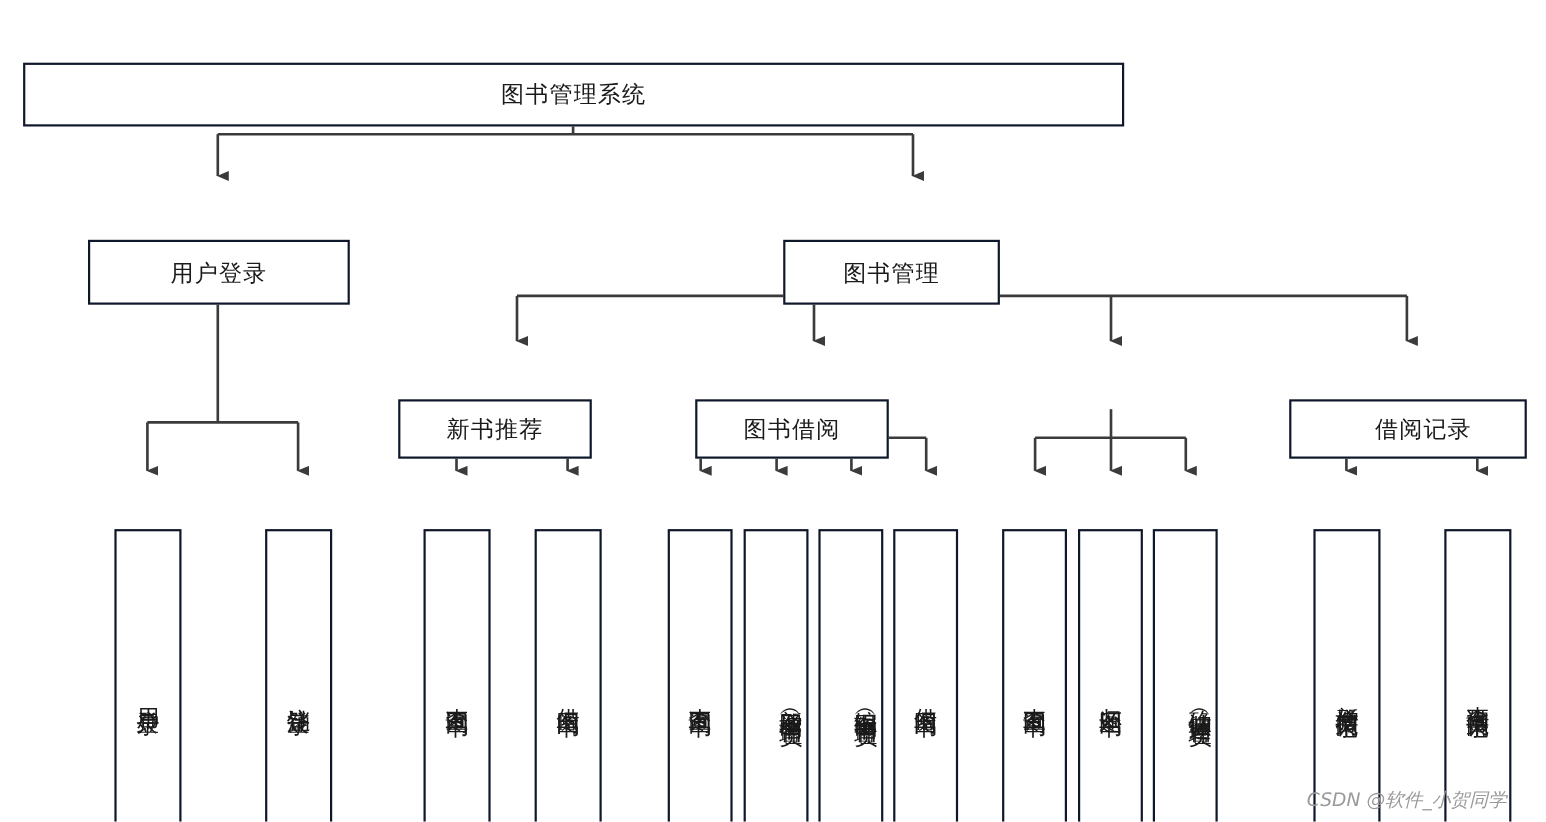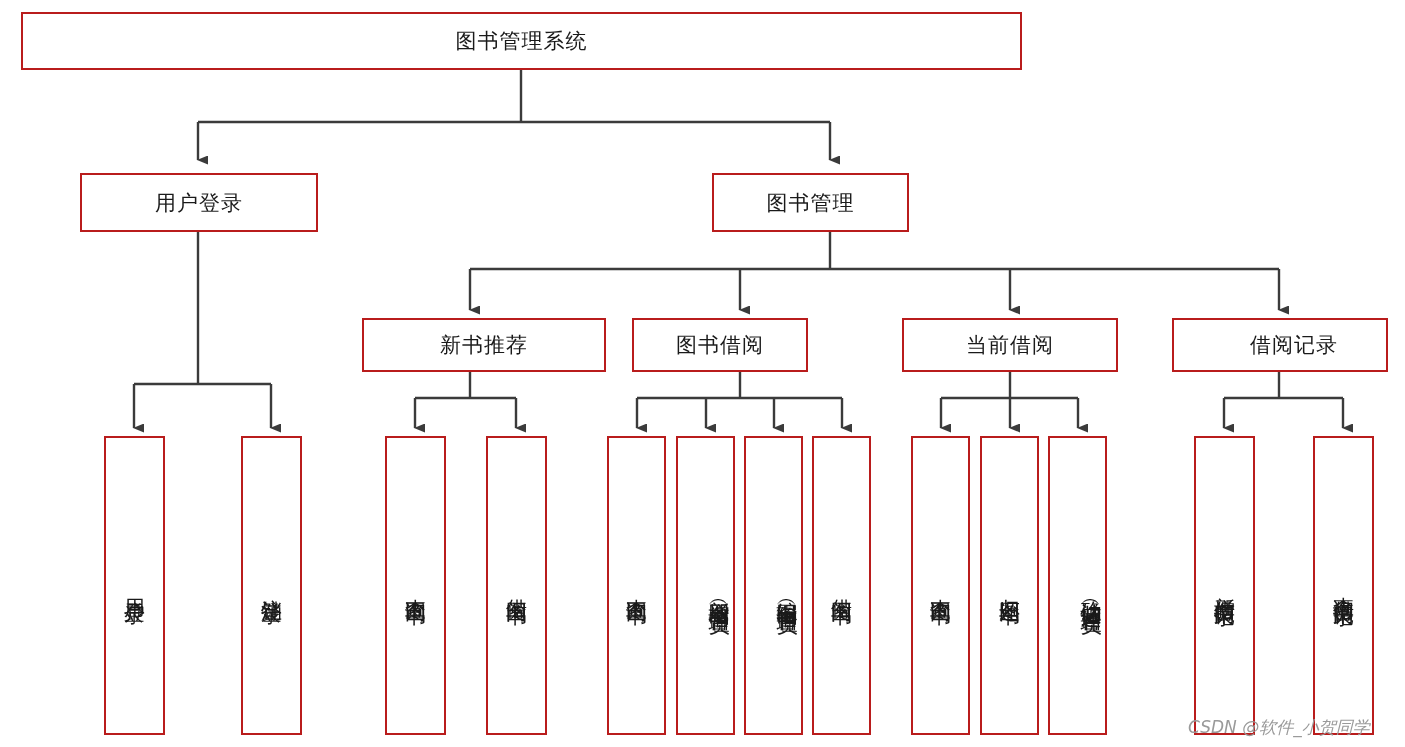--- a/index.html
+++ b/index.html
@@ -20,26 +20,27 @@
   #svg-layer {
     position: absolute;
     left: 0;
     top: 0;
     width: 1405px;
     height: 747px;
   }
   .node {
     position: absolute;
     box-sizing: border-box;
-    border: 2px solid #b91c1c;
+    border: 2px solid #0f172a;
     background: #ffffff;
     display: flex;
     align-items: center;
     justify-content: center;
     color: #1a1a1a;
+    margin-top: 45px;
   }
   .node.h {
     font-size: 21px;
     letter-spacing: 1px;
   }
   .node.v {
     writing-mode: vertical-rl;
     text-orientation: upright;
     font-size: 21px;
     letter-spacing: 2px;
@@ -117,28 +118,25 @@
     <span>图书管理系统</span>
   </div>
 
   <div class="node h" style="left:80px; top:173px; width:238px; height:59px;">
     <span>用户登录</span>
   </div>
   <div class="node h" style="left:712px; top:173px; width:197px; height:59px;">
     <span>图书管理</span>
   </div>
 
-  <div class="node h" style="left:362px; top:318px; width:244px; height:54px;">
+  <div class="node h" style="left:362px; top:318px; width:176px; height:54px;">
     <span>新书推荐</span>
   </div>
   <div class="node h" style="left:632px; top:318px; width:176px; height:54px;">
     <span>图书借阅</span>
-  </div>
-  <div class="node h" style="left:902px; top:318px; width:216px; height:54px;">
-    <span>当前借阅</span>
   </div>
   <div class="node h" style="left:1172px; top:318px; width:216px; height:54px;padding-left:28px;">
     <span>借阅记录</span>
   </div>
 
   <div class="node v mid" style="left:104px; top:436px; width:61px; height:299px;">
     <span>用户登录</span>
   </div>
   <div class="node v mid" style="left:241px; top:436px; width:61px; height:299px;">
     <span>注销登录</span>

